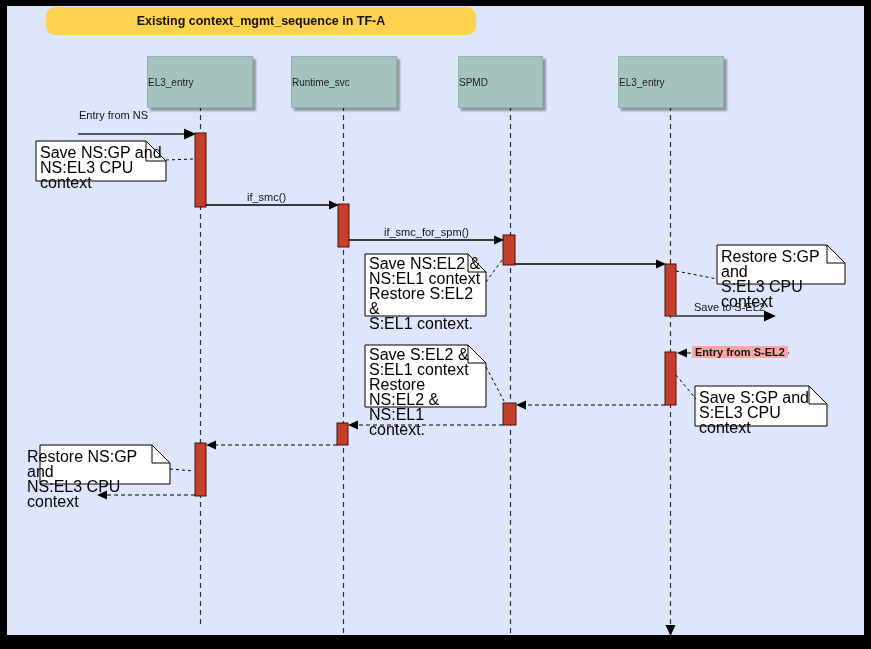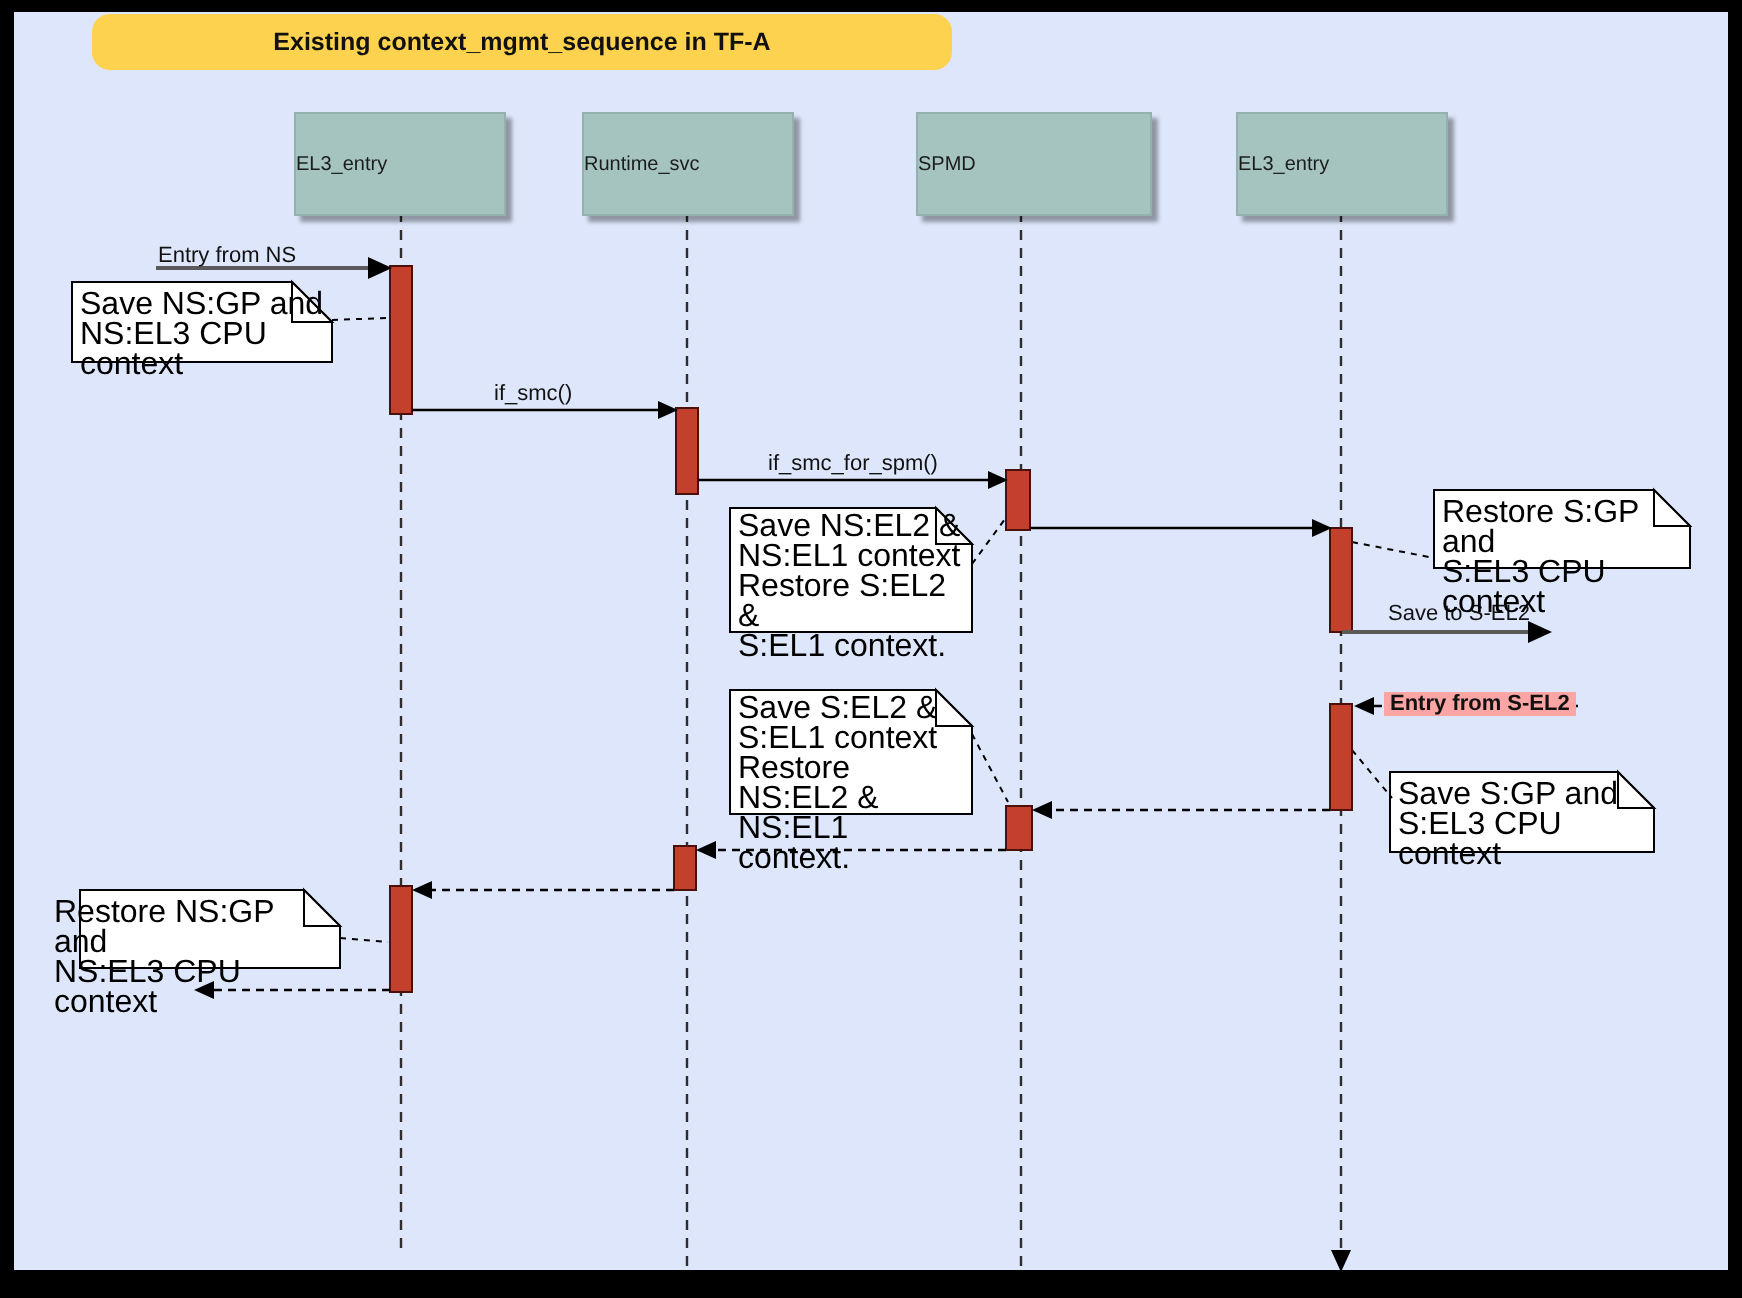--- a/index.html
+++ b/index.html
@@ -139,28 +139,28 @@
 </svg>
 
 <div class="title-banner">Existing context_mgmt_sequence in TF-A</div>
 
 <div class="head-box" style="left:147px">
   <span>EL3_entry</span>
 </div>
 <div class="head-box" style="left:291px">
   <span>Runtime_svc</span>
 </div>
-<div class="head-box" style="left:458px;width:118px">
+<div class="head-box" style="left:458px;width:85px">
   <span>SPMD</span>
 </div>
 <div class="head-box" style="left:618px">
   <span>EL3_entry</span>
 </div>
 
-<div class="msg-label" style="left:79px;top:122px">Entry from NS</div>
+<div class="msg-label" style="left:79px;top:109px">Entry from NS</div>
 <div class="msg-label" style="left:247px;top:191px">if_smc()</div>
 <div class="msg-label" style="left:384px;top:226px">if_smc_for_spm()</div>
 <div class="msg-label" style="left:694px;top:301px">Save to S-EL2</div>
 <div class="msg-label on-line" style="left:692px;top:346px">Entry from S-EL2</div>
 
 <div class="note-text" style="left:40px;top:145px;width:124px">Save NS:GP and
 NS:EL3 CPU context</div>
 <div class="note-text" style="left:369px;top:256px;width:115px">Save NS:EL2 &amp;
 NS:EL1 context
 Restore S:EL2 &amp;

